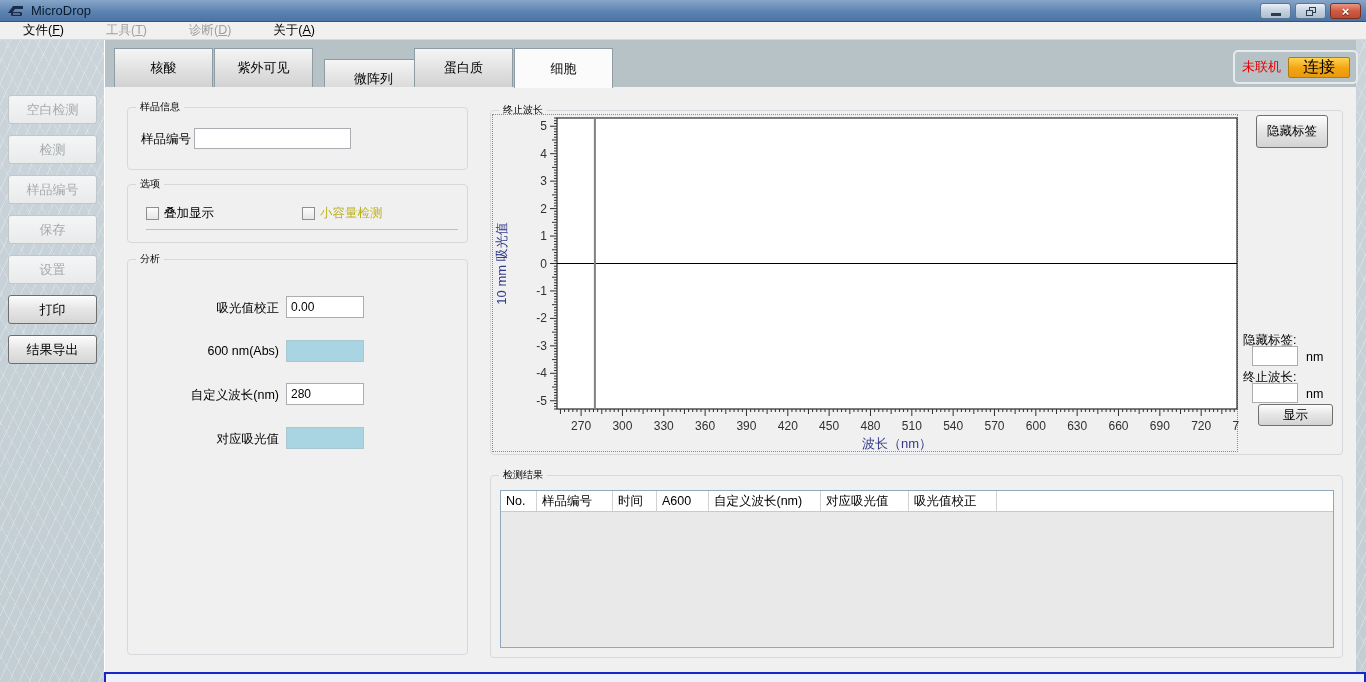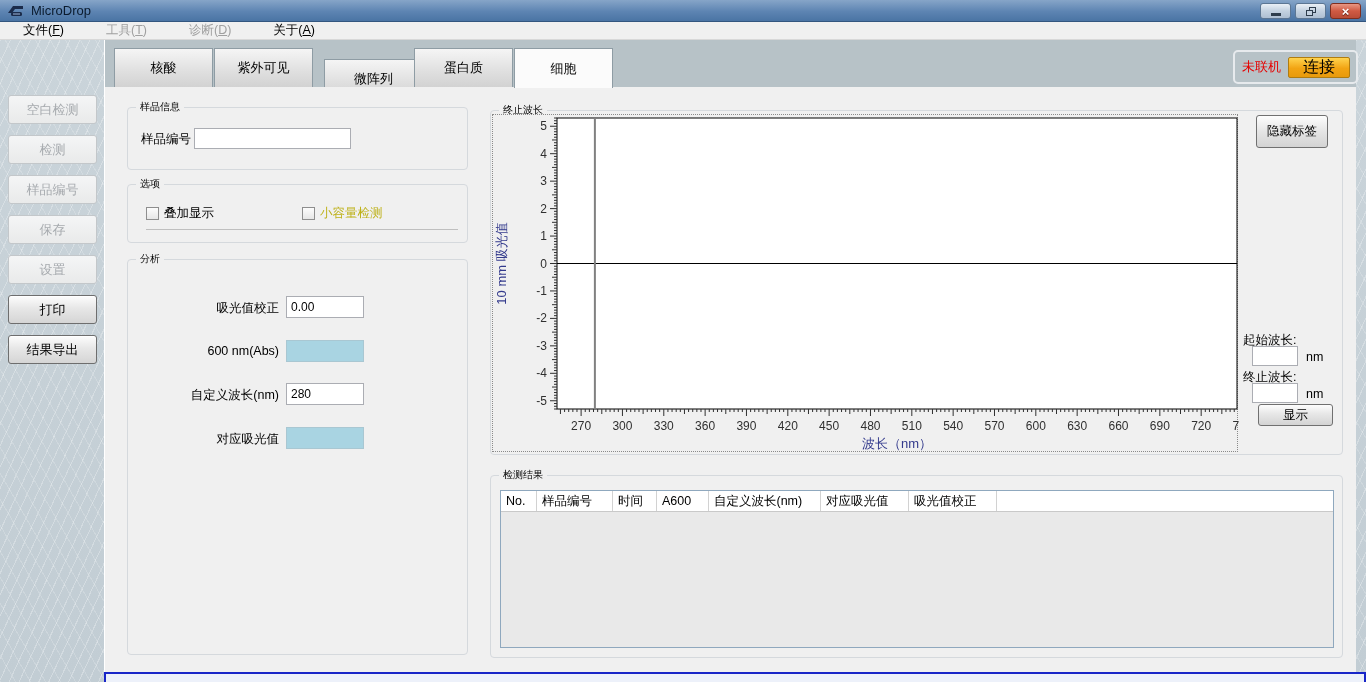--- a/index.html
+++ b/index.html
@@ -531,21 +531,21 @@
       <text x="54" y="70.14150943396226" text-anchor="end" class="ticklabel">3</text>
       <text x="54" y="42.68867924528302" text-anchor="end" class="ticklabel">4</text>
       <text x="54" y="15.235849056603769" text-anchor="end" class="ticklabel">5</text>
       <line x1="64" y1="148.5" x2="744" y2="148.5" stroke="#000000"></line>
       <line x1="101.89260385005065" y1="3" x2="101.89260385005065" y2="294" stroke="#808080" stroke-width="2"></line>
       <text x="404" y="333" text-anchor="middle" class="axislabel">波长（nm）</text>
       <text x="13" y="148.5" text-anchor="middle" class="axislabel" transform="rotate(-90 13 148.5)">10 mm 吸光值</text>
     </svg>
 </div>
 <div class="pbtn" style="left:1256px; top:115px; width:72px; height:33px;">隐藏标签</div>
-<span class="sidelabel" style="left:1243px; top:332px;">起始波长:</span>
+<span class="sidelabel" style="left:1243px; top:332px;">隐藏标签:</span>
 <input class="tbox" style="position: absolute; left: 1252px; top: 346px; width: 46px; height: 20px;" value="">
 <span class="sidelabel" style="left:1306px; top:350px;">nm</span>
 <span class="sidelabel" style="left:1243px; top:369px;">终止波长:</span>
 <input class="tbox" style="position: absolute; left: 1252px; top: 383px; width: 46px; height: 20px;" value="">
 <span class="sidelabel" style="left:1306px; top:387px;">nm</span>
 <div class="pbtn" style="left:1258px; top:404px; width:75px; height:22px;">显示</div>
 
 <div class="groupbox" style="left:490px; top:475px; width:853px; height:183px;">
   <span class="gtitle">检测结果</span>
 </div>

